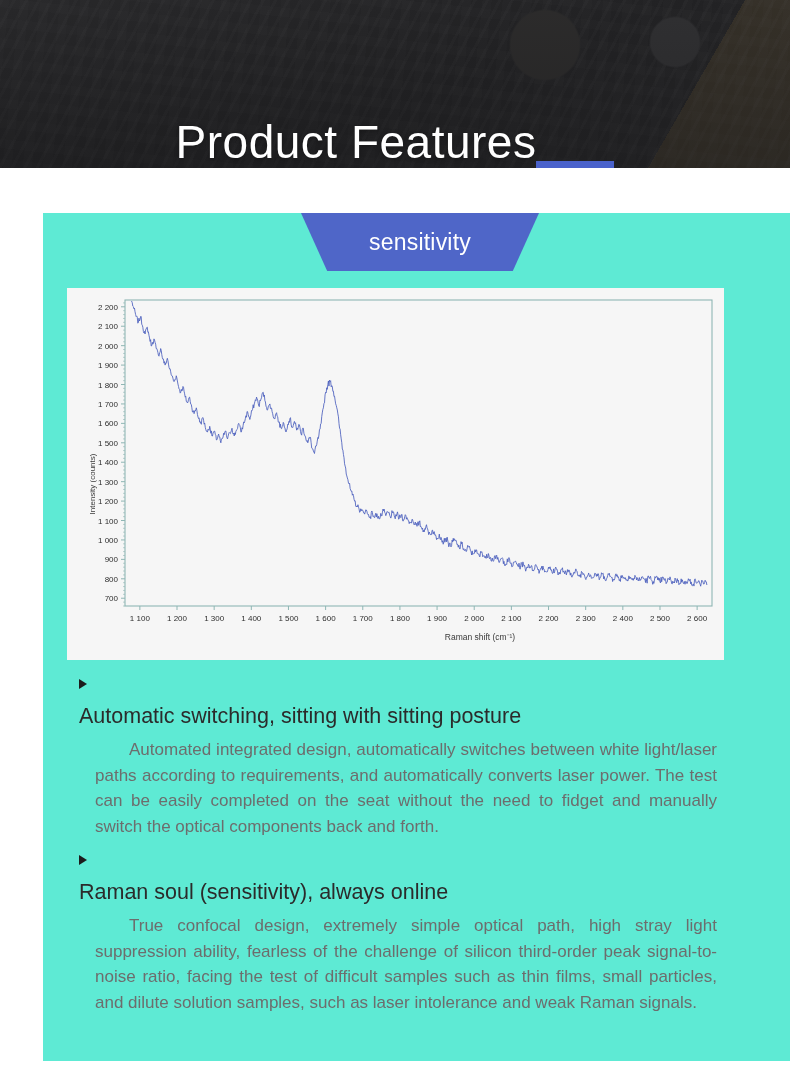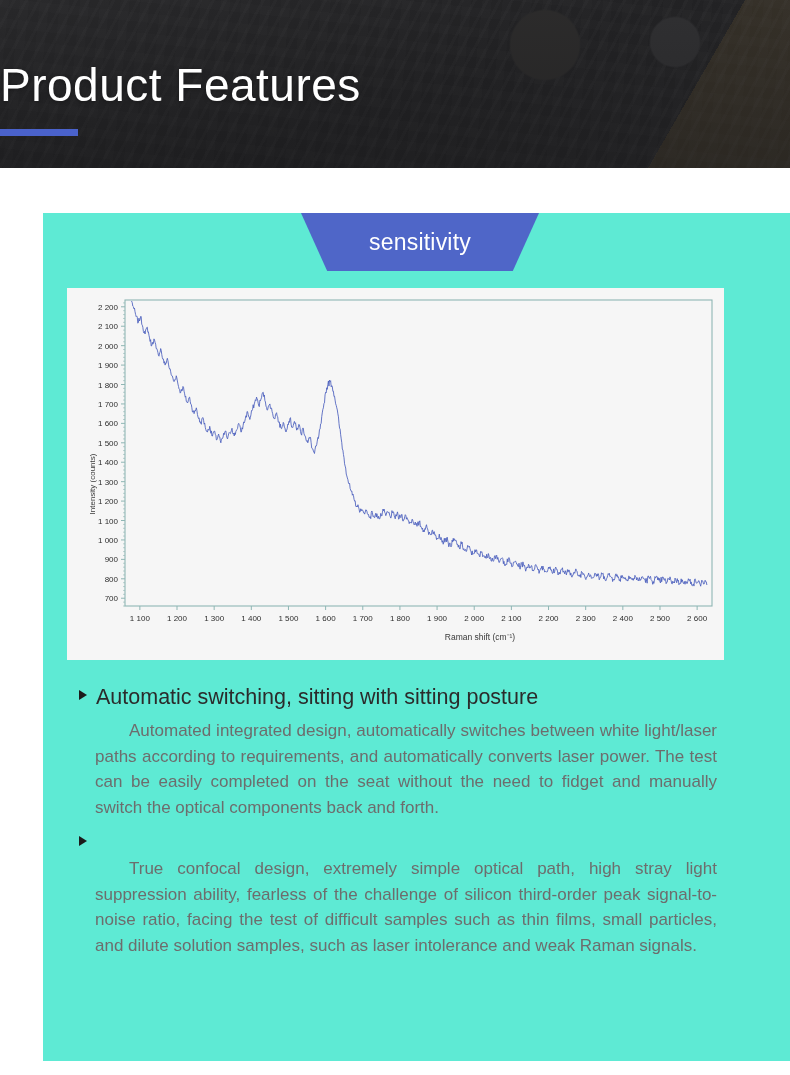--- a/index.html
+++ b/index.html
@@ -43,22 +43,22 @@
   }
   .banner-scrim {
     position: absolute;
     inset: 0;
     background: linear-gradient(180deg, rgba(34,34,36,0.72), rgba(28,28,30,0.80));
   }
   .banner-inner {
     position: absolute;
     inset: 0;
     display: flex;
-    flex-direction: column;
-    align-items: flex-start;
+    flex-direction: row;
+    align-items: flex-end;
     justify-content: center;
     margin-top: 28px;
   }
   .banner-title {
     color: #ffffff;
     font-size: 46px;
     font-weight: 400;
     letter-spacing: 0.5px;
     line-height: 1.1;
     text-shadow: 0 1px 4px rgba(0,0,0,0.35);
@@ -127,20 +127,21 @@
   .feature:last-child { margin-bottom: 0; }
   .feat-head {
     display: flex;
     align-items: baseline;
     gap: 9px;
     color: #2b2b2b;
     font-size: 21.5px;
     font-weight: 400;
     line-height: 1.35;
     margin-bottom: 6px;
+    flex-direction: column;
   }
   .bullet-tri {
     flex: 0 0 auto;
     width: 0;
     height: 0;
     border-left: 8px solid #1c1c1c;
     border-top: 5.5px solid transparent;
     border-bottom: 5.5px solid transparent;
     position: relative;
     top: -4px;
@@ -322,18 +323,19 @@
       <div class="feat-head">
         <span class="bullet-tri"></span>
         <span>Automatic switching, sitting with sitting posture</span>
       </div>
       <div class="feat-body">Automated integrated design, automatically switches between white light/laser paths according to requirements, and automatically converts laser power. The test can be easily completed on the seat without the need to fidget and manually switch the optical components back and forth.</div>
     </div>
 
     <div class="feature">
       <div class="feat-head">
         <span class="bullet-tri"></span>
+        <span>Raman soul (sensitivity), always online</span>
       </div>
       <div class="feat-body">True confocal design, extremely simple optical path, high stray light suppression ability, fearless of the challenge of silicon third-order peak signal-to-noise ratio, facing the test of difficult samples such as thin films, small particles, and dilute solution samples, such as laser intolerance and weak Raman signals.</div>
     </div>
 
   </div>
 </div>
 
 </body></html>

